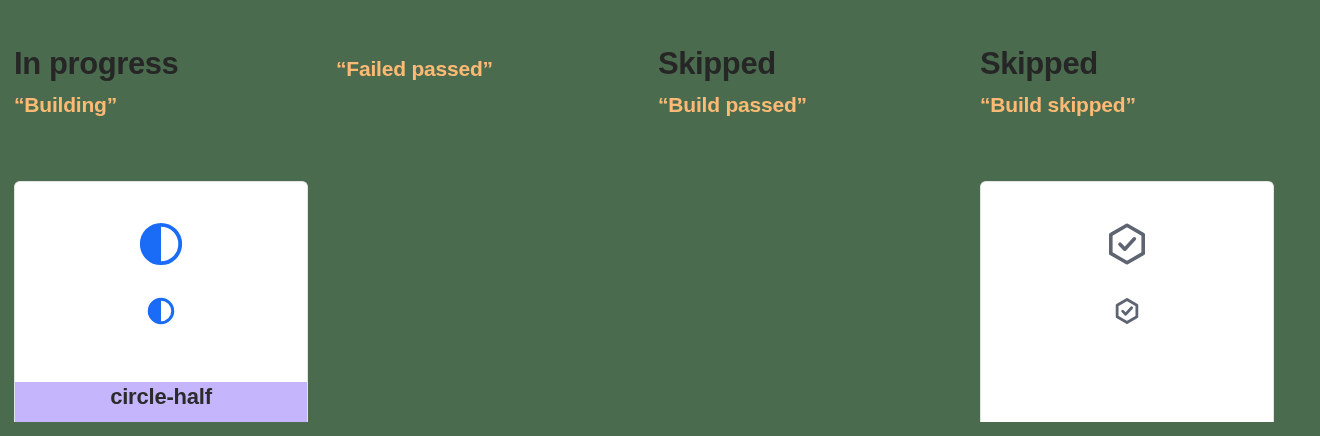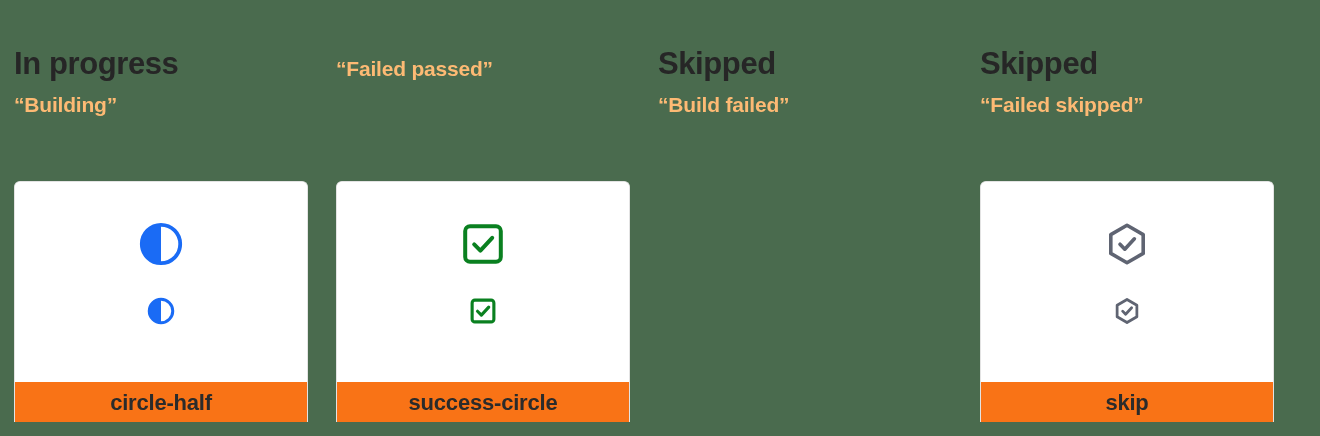--- a/index.html
+++ b/index.html
@@ -77,23 +77,23 @@
     padding-top: 38px;
     gap: 28px;
     background: #ffffff;
   }
 
   .icon-large { width: 48px; height: 48px; display: block; }
   .icon-small { width: 30px; height: 30px; display: block; }
 
   .card-footer {
     flex: 1 1 auto;
-    background: #f97316;
+    background: #c4b5fd;
     display: flex;
-    align-items: center;
+    align-items: flex-start;
     justify-content: center;
     padding-top: 2px;
   }
 
   .card-label {
     font-size: 22px;
     font-weight: bold;
     color: #2b2b2b;
     letter-spacing: -0.2px;
     white-space: nowrap;
@@ -123,59 +123,41 @@
       <div class="card-footer">
         <span class="card-label">circle-half</span>
       </div>
     </div>
   </div>
 
   <div class="column">
     <div class="col-head">
       <div class="col-subtitle">“Failed passed”</div>
     </div>
-    <div class="card">
-      <div class="card-body">
-        <svg class="icon-large" viewBox="0 0 24 24">
-          <rect x="3.1" y="3.1" width="17.8" height="17.8" rx="2.4" fill="none" stroke="#0a8020" stroke-width="2"></rect>
-          <path d="M7.6 12.2 L10.7 15.3 L16.6 8.9" fill="none" stroke="#0a8020" stroke-width="2" stroke-linecap="round" stroke-linejoin="round"></path>
-        </svg>
-        <svg class="icon-small" viewBox="0 0 24 24">
-          <rect x="3.3" y="3.3" width="17.4" height="17.4" rx="2.2" fill="none" stroke="#0a8020" stroke-width="2.5"></rect>
-          <path d="M7.6 12.2 L10.7 15.3 L16.6 8.9" fill="none" stroke="#0a8020" stroke-width="2.5" stroke-linecap="round" stroke-linejoin="round"></path>
-        </svg>
-      </div>
-      <div class="card-footer">
-        <span class="card-label">success-circle</span>
-      </div>
+  </div>
+
+  <div class="column">
+    <div class="col-head">
+      <div class="col-title">Skipped</div>
+      <div class="col-subtitle">“Build passed”</div>
     </div>
   </div>
 
   <div class="column">
     <div class="col-head">
       <div class="col-title">Skipped</div>
-      <div class="col-subtitle">“Build failed”</div>
-    </div>
-  </div>
-
-  <div class="column">
-    <div class="col-head">
-      <div class="col-title">Skipped</div>
-      <div class="col-subtitle">“Failed skipped”</div>
+      <div class="col-subtitle">“Build skipped”</div>
     </div>
     <div class="card">
       <div class="card-body">
         <svg class="icon-large" viewBox="0 0 24 24">
           <path d="M12 2.6 L20.1 7.3 L20.1 16.7 L12 21.4 L3.9 16.7 L3.9 7.3 Z" fill="none" stroke="#5f6472" stroke-width="1.8" stroke-linejoin="round"></path>
           <path d="M8.5 12.1 L10.9 14.6 L15.7 9.4" fill="none" stroke="#5f6472" stroke-width="1.8" stroke-linecap="round" stroke-linejoin="round"></path>
         </svg>
         <svg class="icon-small" viewBox="0 0 24 24">
           <path d="M12 2.8 L19.9 7.4 L19.9 16.6 L12 21.2 L4.1 16.6 L4.1 7.4 Z" fill="none" stroke="#5f6472" stroke-width="2.2" stroke-linejoin="round"></path>
           <path d="M8.5 12.1 L10.9 14.6 L15.7 9.4" fill="none" stroke="#5f6472" stroke-width="2.2" stroke-linecap="round" stroke-linejoin="round"></path>
         </svg>
       </div>
-      <div class="card-footer">
-        <span class="card-label">skip</span>
-      </div>
     </div>
   </div>
 
 </div>
 
 </body></html>

